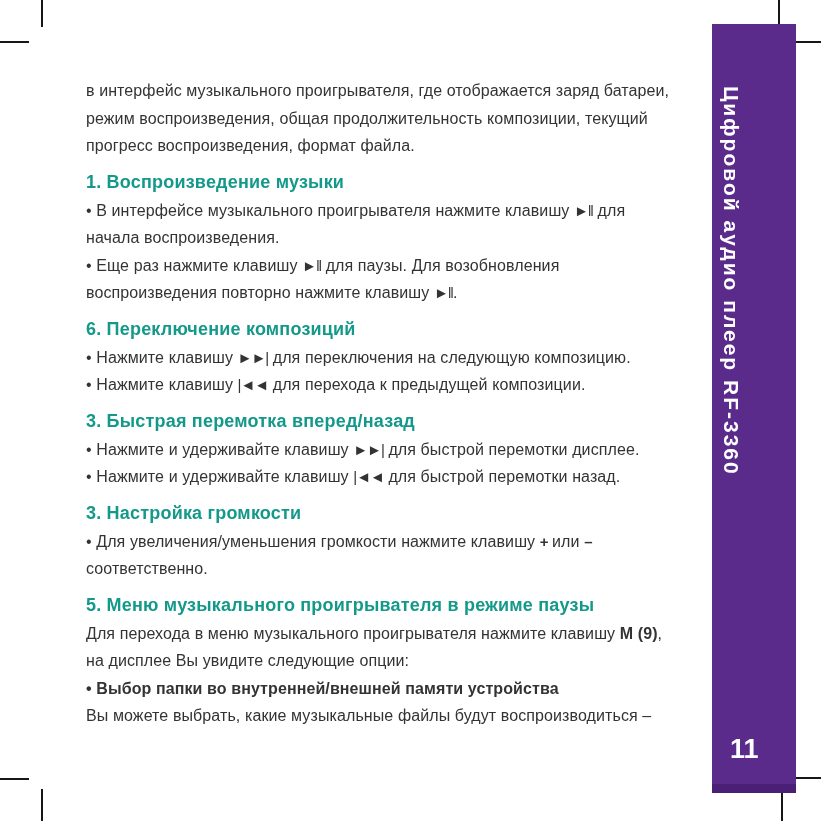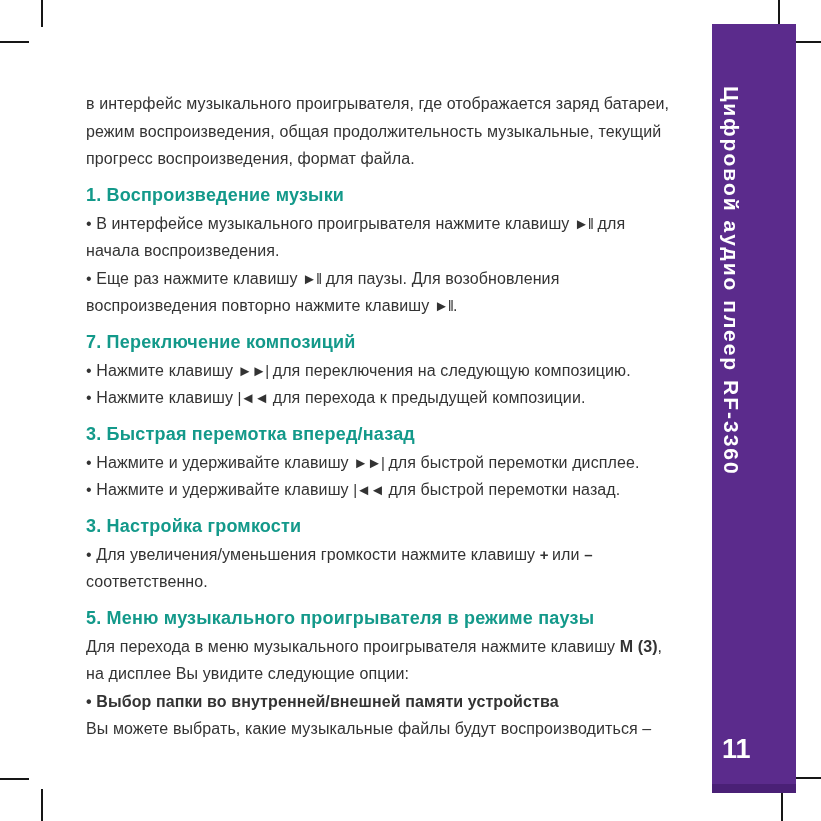--- a/index.html
+++ b/index.html
@@ -21,21 +21,21 @@
   .crop.tl-v{left:41px;top:0;width:2px;height:27px;}
   .crop.tl-h{left:0;top:41px;width:29px;height:2px;}
   .crop.tr-v{left:778px;top:0;width:2px;height:26px;}
   .crop.tr-h{left:790px;top:41px;width:31px;height:2px;}
   .crop.bl-h{left:0;top:778px;width:29px;height:2px;}
   .crop.bl-v{left:41px;top:789px;width:2px;height:32px;}
   .crop.br-h{left:792px;top:777px;width:29px;height:2px;}
   .crop.br-v{left:781px;top:791px;width:2px;height:30px;}
 
   .content{
-    position:absolute;left:86px;top:90px;width:606px;
+    position:absolute;left:86px;top:77px;width:606px;
     color:var(--text);
     font-size:16px;
   }
   .line{
     height:27.5px;line-height:27.5px;
     white-space:nowrap;
     letter-spacing:0.1px;
   }
   .heading{
     color:var(--heading);
@@ -60,21 +60,21 @@
   .sidebar-title{
     position:absolute;top:62px;left:7px;
     writing-mode:vertical-rl;
     color:#ffffff;
     font-weight:700;
     font-size:21px;
     letter-spacing:2px;
     white-space:nowrap;
   }
   .page-number{
-    position:absolute;left:10px;top:710px;
+    position:absolute;left:18px;top:710px;
     color:#ffffff;
     font-weight:700;
     font-size:27px;
   }
 </style>
 </head>
 <body>
 
 <div class="page">
 
@@ -82,38 +82,38 @@
   <div class="crop tl-h"></div>
   <div class="crop tr-v"></div>
   <div class="crop tr-h"></div>
   <div class="crop bl-h"></div>
   <div class="crop bl-v"></div>
   <div class="crop br-h"></div>
   <div class="crop br-v"></div>
 
   <main class="content" id="content">
       <div class="line"><span>в интерфейс музыкального проигрывателя, где отображается заряд батареи,</span></div>
-      <div class="line"><span>режим воспроизведения, общая продолжительность музыкальные, текущий</span></div>
+      <div class="line"><span>режим воспроизведения, общая продолжительность композиции, текущий</span></div>
       <div class="line"><span>прогресс воспроизведения, формат файла.</span></div>
       <div class="heading">1. Воспроизведение музыки</div>
       <div class="line"><span>• В интерфейсе музыкального проигрывателя нажмите клавишу </span><span class="icon">►‖</span><span> для</span></div>
       <div class="line"><span>начала воспроизведения.</span></div>
       <div class="line"><span>• Еще раз нажмите клавишу </span><span class="icon">►‖</span><span> для паузы. Для возобновления</span></div>
       <div class="line"><span>воспроизведения повторно нажмите клавишу </span><span class="icon">►‖</span><span>.</span></div>
-      <div class="heading">7. Переключение композиций</div>
+      <div class="heading">6. Переключение композиций</div>
       <div class="line"><span>• Нажмите клавишу </span><span class="icon">►►|</span><span> для переключения на следующую композицию.</span></div>
       <div class="line"><span>• Нажмите клавишу </span><span class="icon">|◄◄</span><span> для перехода к предыдущей композиции.</span></div>
       <div class="heading">3. Быстрая перемотка вперед/назад</div>
       <div class="line"><span>• Нажмите и удерживайте клавишу </span><span class="icon">►►|</span><span> для быстрой перемотки дисплее.</span></div>
       <div class="line"><span>• Нажмите и удерживайте клавишу </span><span class="icon">|◄◄</span><span> для быстрой перемотки назад.</span></div>
       <div class="heading">3. Настройка громкости</div>
       <div class="line"><span>• Для увеличения/уменьшения громкости нажмите клавишу </span><span class="seg-b icon">+</span><span> или </span><span class="seg-b icon">–</span></div>
       <div class="line"><span>соответственно.</span></div>
       <div class="heading">5. Меню музыкального проигрывателя в режиме паузы</div>
-      <div class="line"><span>Для перехода в меню музыкального проигрывателя нажмите клавишу </span><span class="seg-b">М (3)</span><span>,</span></div>
+      <div class="line"><span>Для перехода в меню музыкального проигрывателя нажмите клавишу </span><span class="seg-b">М (9)</span><span>,</span></div>
       <div class="line"><span>на дисплее Вы увидите следующие опции:</span></div>
       <div class="line"><span class="seg-b">• Выбор папки во внутренней/внешней памяти устройства</span></div>
       <div class="line"><span>Вы можете выбрать, какие музыкальные файлы будут воспроизводиться –</span></div>
     </main>
 
   <aside class="sidebar">
     <div class="sidebar-band"></div>
     <div class="sidebar-title">Цифровой аудио плеер RF-3360</div>
     <div class="page-number">11</div>
   </aside>

